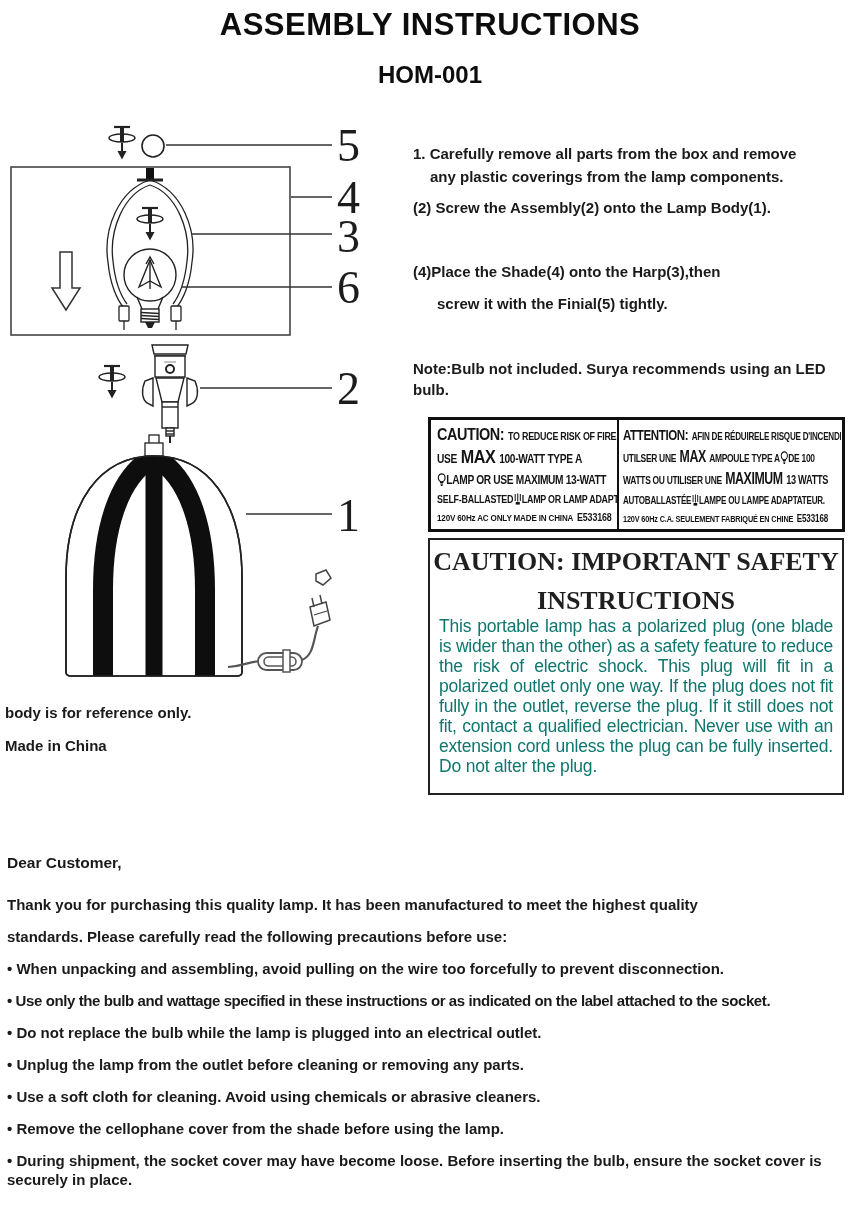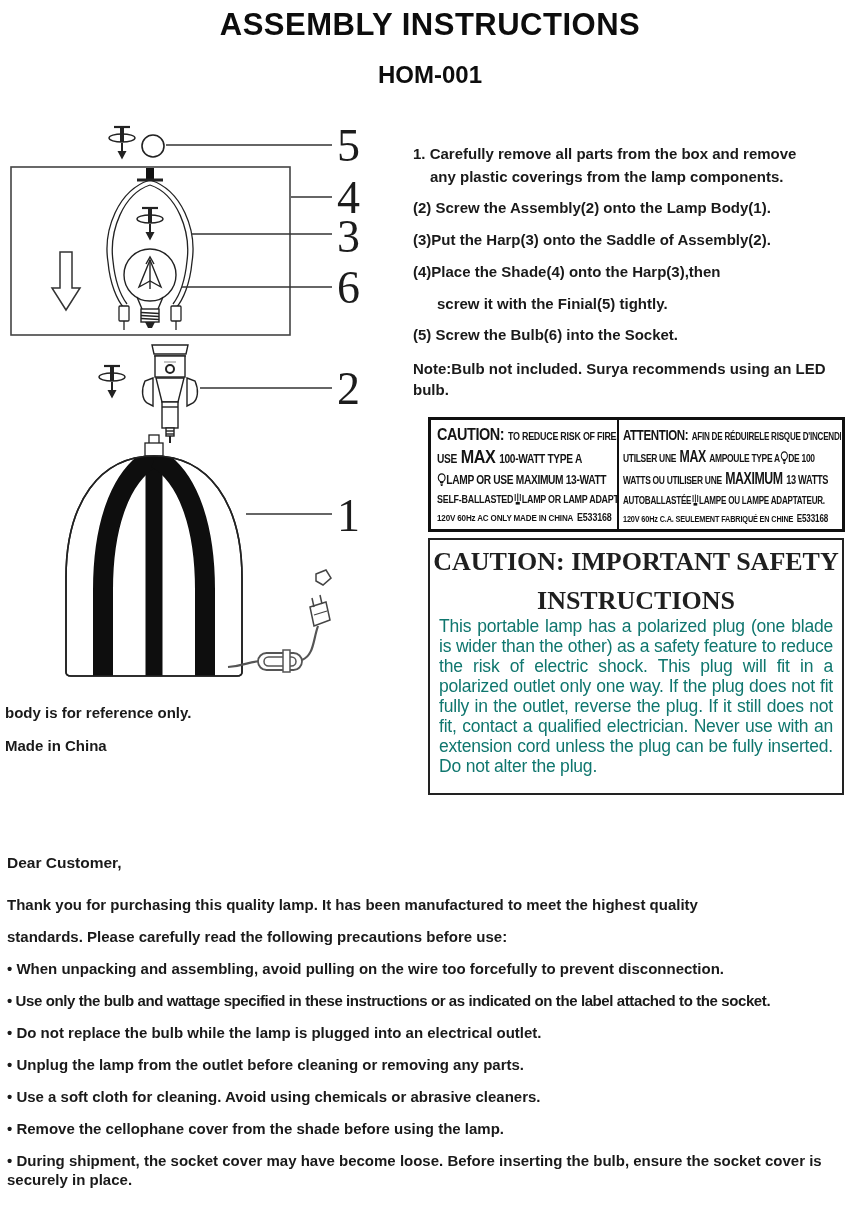--- a/index.html
+++ b/index.html
@@ -200,24 +200,22 @@
   <span class="callout c5">5</span>
   <span class="callout c4">4</span>
   <span class="callout c3">3</span>
   <span class="callout c6">6</span>
   <span class="callout c2">2</span>
   <span class="callout c1">1</span>
 
   <div class="step s0">1. Carefully remove all parts from the box and remove</div>
   <div class="step s1">any plastic coverings from the lamp components.</div>
   <div class="step s2">(2) Screw the Assembly(2) onto the Lamp Body(1).</div>
-  <div class="step s3">(3)Put the Harp(3) onto the Saddle of Assembly(2).</div>
   <div class="step s4">(4)Place the Shade(4) onto the Harp(3),then</div>
   <div class="step s5">screw it with the Finial(5) tightly.</div>
-  <div class="step s6">(5) Screw the Bulb(6) into the Socket.</div>
   <div class="note-step">Note:Bulb not included. Surya recommends using an LED bulb.</div>
 
   <div class="caution-box">
     <div class="caution-half caution-en">
       <div class="squeeze-en">
         <div class="cl len1">
           <span class="w1">CAUTION:</span>
           <span class="t10">TO REDUCE RISK OF FIRE,</span>
         </div>
         <div class="cl len2">

